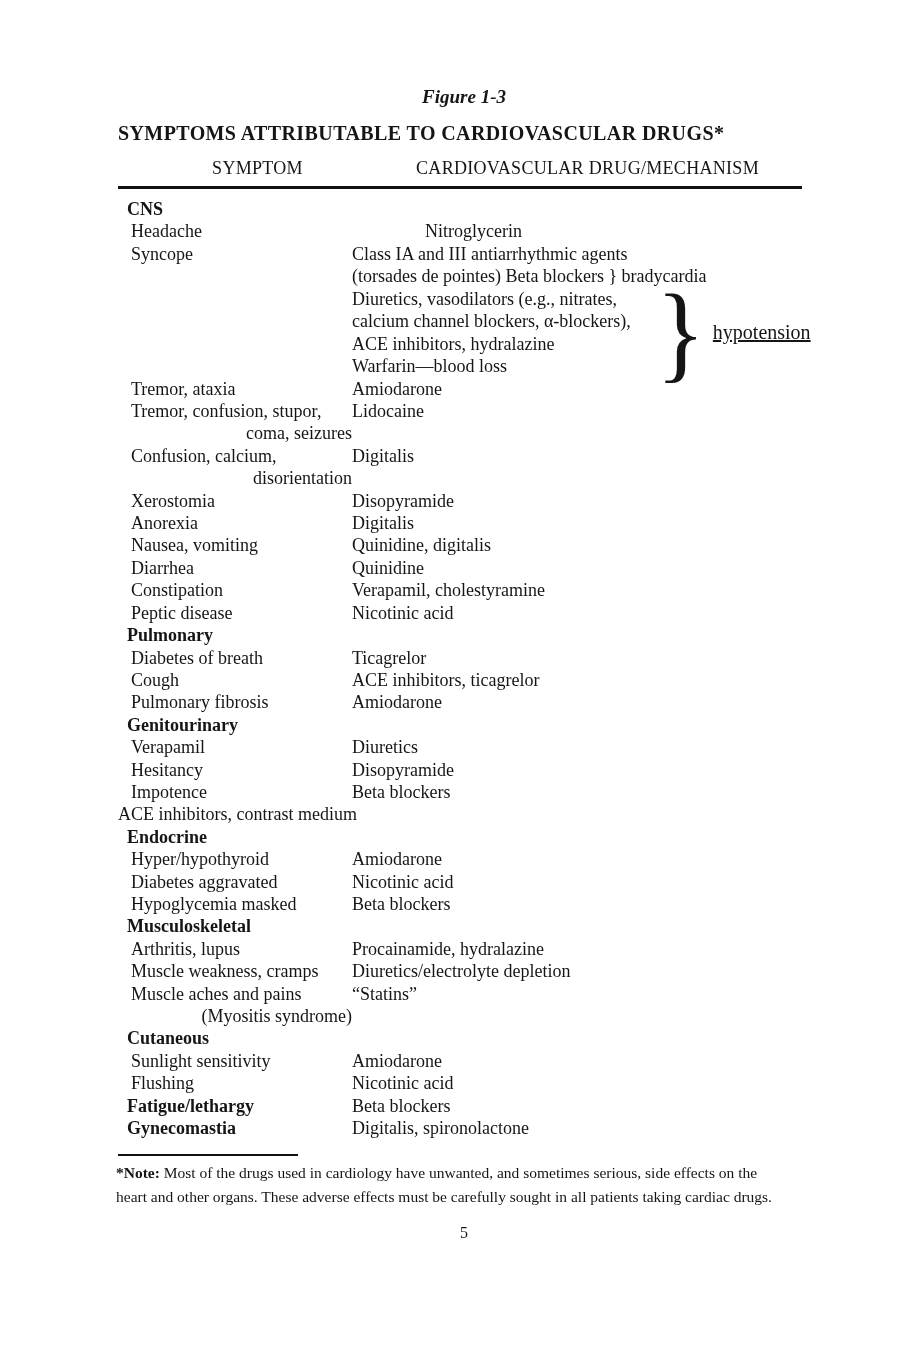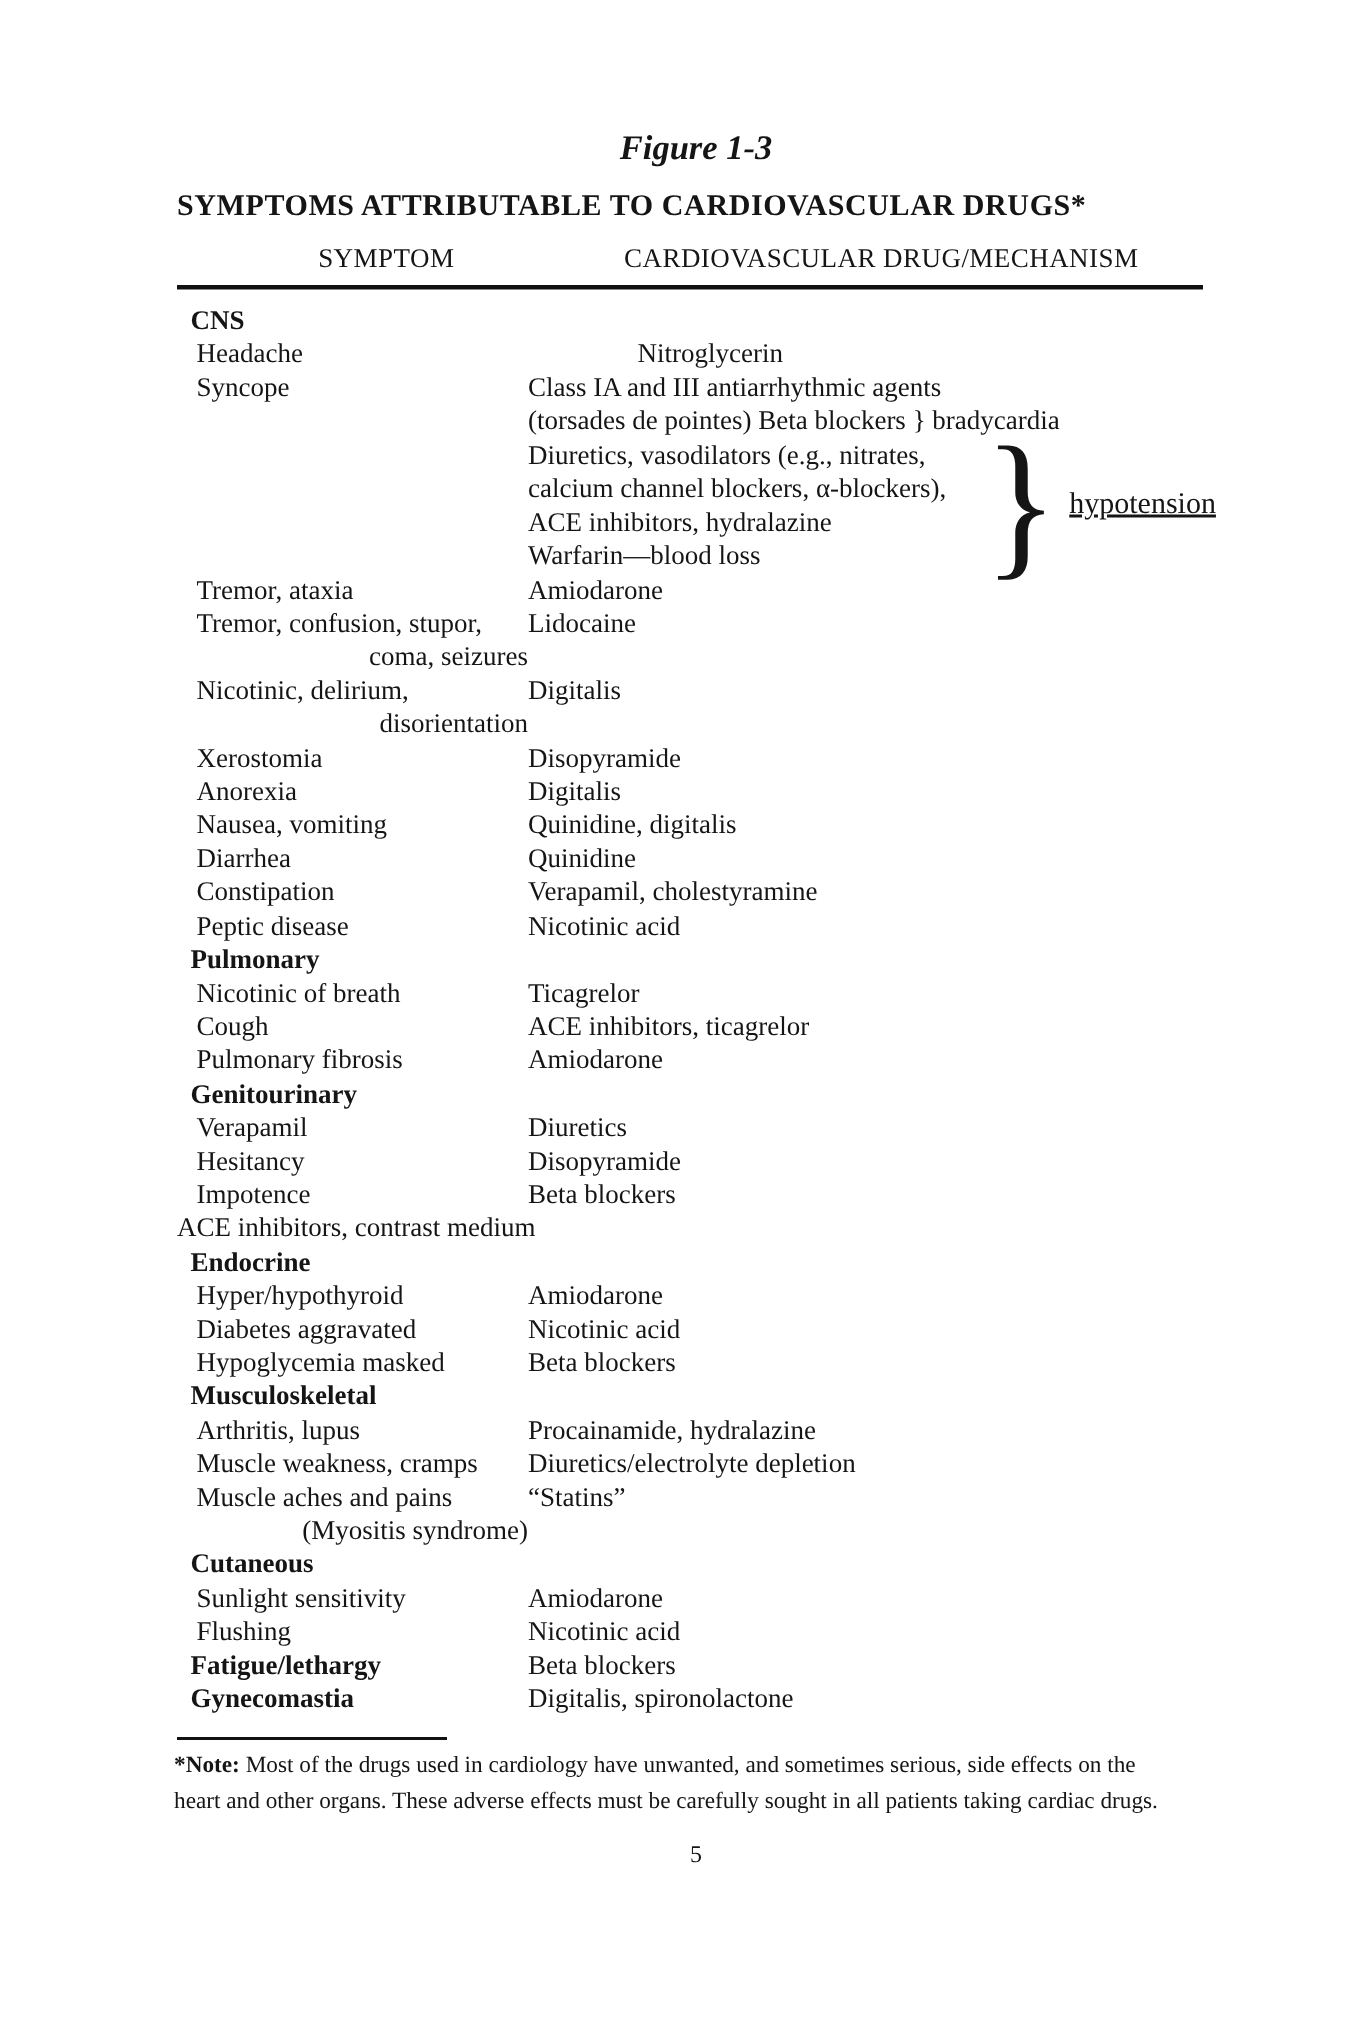--- a/index.html
+++ b/index.html
@@ -6,21 +6,21 @@
   html, body { background: #ffffff; }
   body {
     width: 900px; height: 1350px;
     font-family: "Liberation Serif", serif;
     color: #151515;
     -webkit-font-smoothing: antialiased;
   }
   .page { position: relative; width: 900px; height: 1350px; background: #ffffff; overflow: hidden; }
   .content { position: absolute; left: 118px; top: 0; width: 692px; }
 
-  .figure-label { margin-top: 86px; text-align: center; font-weight: bold; font-style: italic; font-size: 23px; }
+  .figure-label { margin-top: 86px; text-align: center; font-weight: bold; font-style: italic; font-size: 19px; }
   .doc-title { margin-top: 14px; text-align: left; font-weight: bold; font-size: 20px; letter-spacing: 0.4px; }
 
   .col-headers { margin-top: 13px; display: flex; font-size: 18px; letter-spacing: 0.3px; text-align: center; }
   .col-symptom-header { padding-left: 32px; width: 247px; flex-shrink: 0; }
   .col-drug-header { flex: 1; }
 
   .header-rule { margin-top: 7px; width: 684px; border-top: 3px solid #111; }
 
   .table { margin-top: 9px; font-size: 18px; line-height: 22.4px; }
   .row { display: flex; }
@@ -104,21 +104,21 @@
           <div class="cell-symptom">
             <div>Tremor, confusion, stupor,</div>
             <div class="sym-cont">coma, seizures</div>
           </div>
           <div class="cell-drug">
             <div>Lidocaine</div>
           </div>
         </div>
         <div class="row">
           <div class="cell-symptom">
-            <div>Nicotinic, delirium,</div>
+            <div>Confusion, calcium,</div>
             <div class="sym-cont">disorientation</div>
           </div>
           <div class="cell-drug">
             <div>Digitalis</div>
           </div>
         </div>
         <div class="row">
           <div class="cell-symptom">
             <div>Xerostomia</div>
           </div>
@@ -164,21 +164,21 @@
           </div>
           <div class="cell-drug">
             <div>Nicotinic acid</div>
           </div>
         </div>
         <div class="row">
           <div class="section-heading">Pulmonary</div>
         </div>
         <div class="row">
           <div class="cell-symptom">
-            <div>Nicotinic of breath</div>
+            <div>Diabetes of breath</div>
           </div>
           <div class="cell-drug">
             <div>Ticagrelor</div>
           </div>
         </div>
         <div class="row">
           <div class="cell-symptom">
             <div>Cough</div>
           </div>
           <div class="cell-drug">

